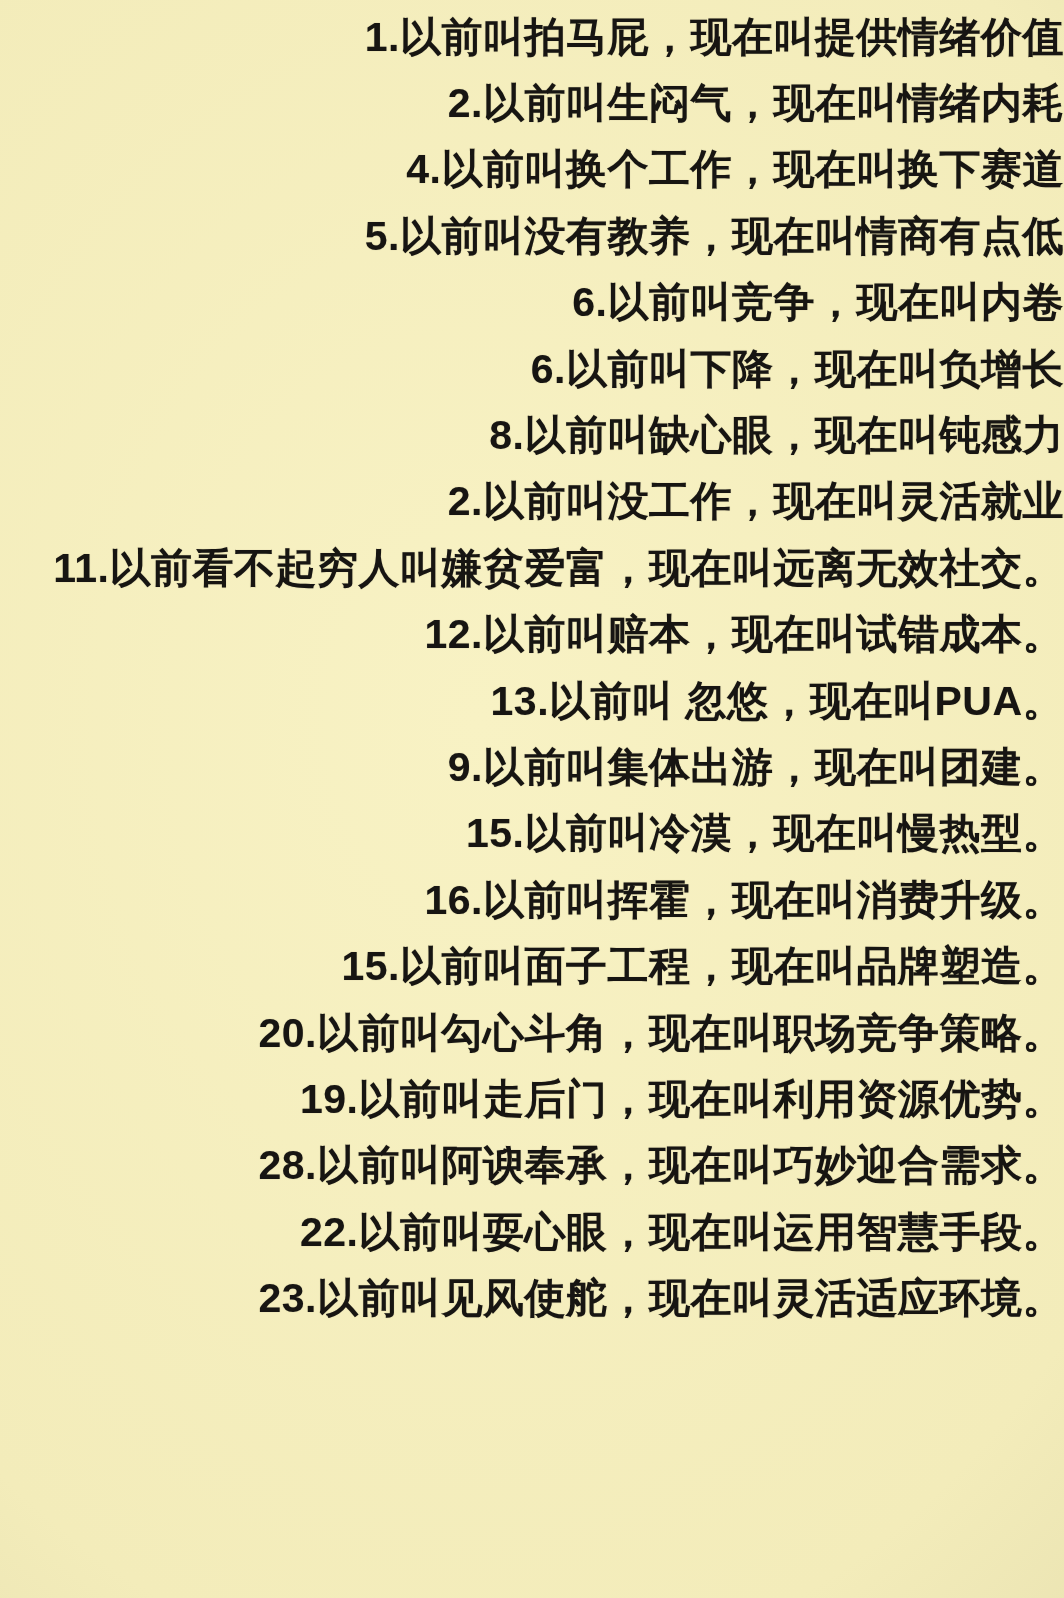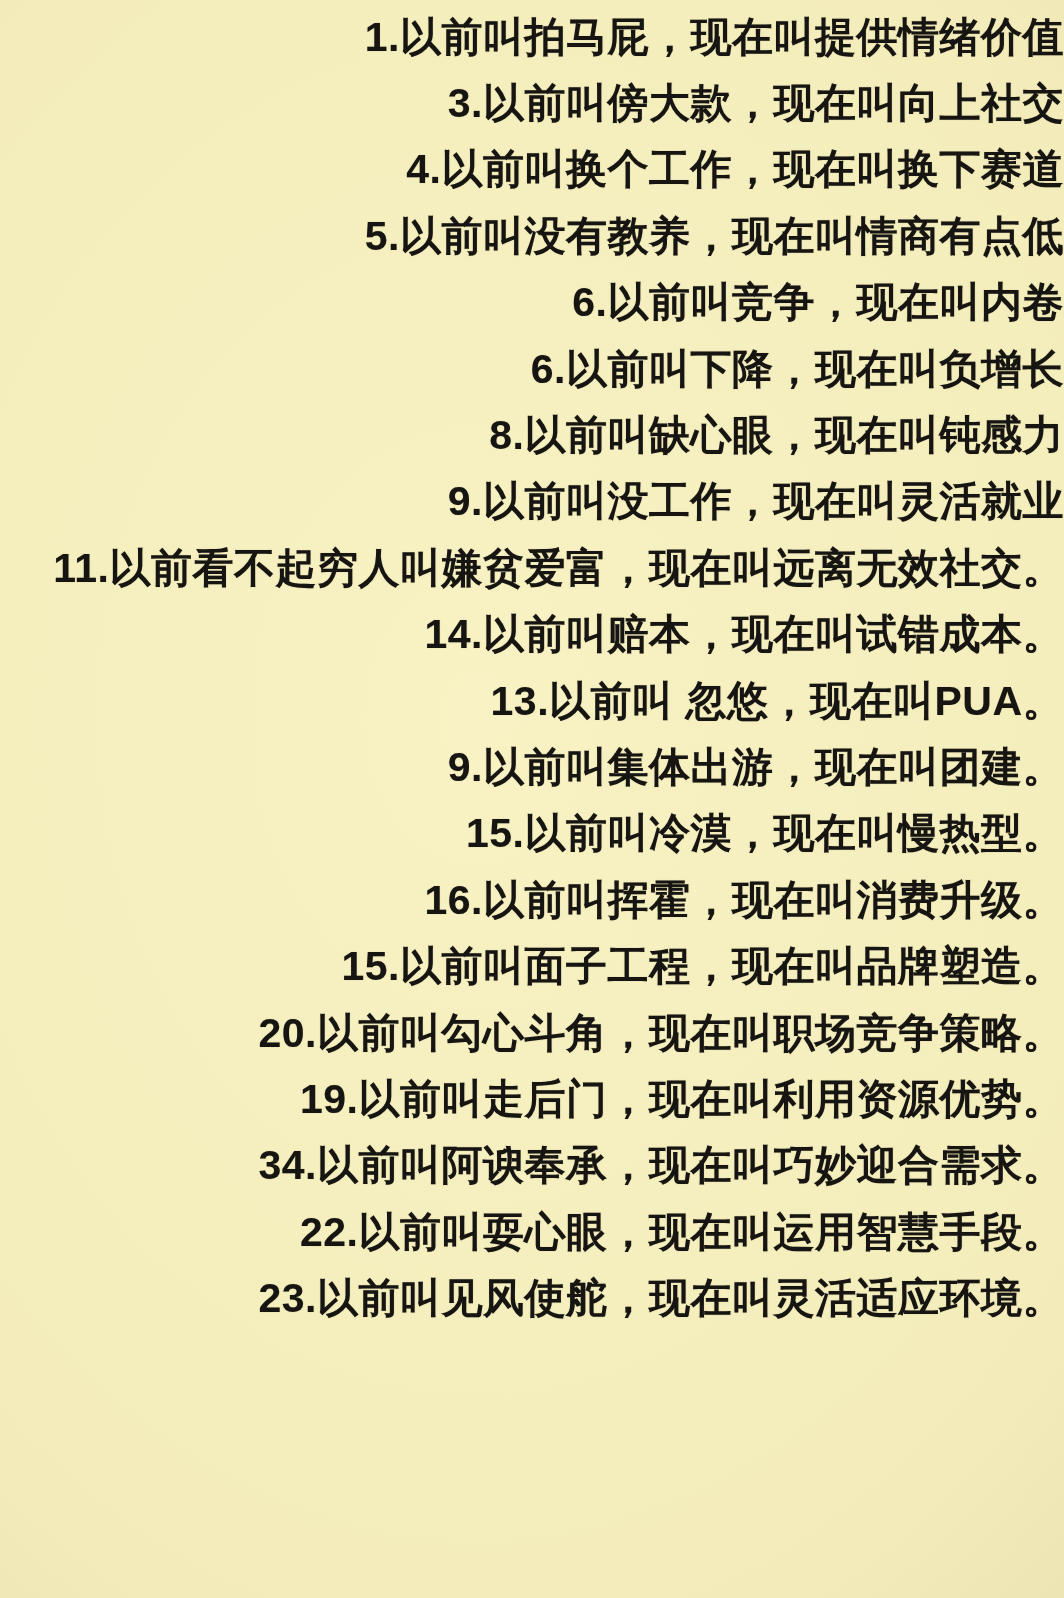--- a/index.html
+++ b/index.html
@@ -37,32 +37,32 @@
     letter-spacing: 0.5px;
     color: #171512;
     text-shadow: 0 0 1px rgba(60,55,40,0.35);
   }
 </style>
 </head>
 <body>
 
 <div class="page">
   <div class="line">1.以前叫拍马屁，现在叫提供情绪价值</div>
-  <div class="line">3.以前叫傍大款，现在叫向上社交</div>
+  <div class="line">2.以前叫生闷气，现在叫情绪内耗</div>
   <div class="line">4.以前叫换个工作，现在叫换下赛道</div>
   <div class="line">5.以前叫没有教养，现在叫情商有点低</div>
   <div class="line">6.以前叫竞争，现在叫内卷</div>
   <div class="line">6.以前叫下降，现在叫负增长</div>
   <div class="line">8.以前叫缺心眼，现在叫钝感力</div>
-  <div class="line">9.以前叫没工作，现在叫灵活就业</div>
+  <div class="line">2.以前叫没工作，现在叫灵活就业</div>
   <div class="line">11.以前看不起穷人叫嫌贫爱富，现在叫远离无效社交。</div>
-  <div class="line">14.以前叫赔本，现在叫试错成本。</div>
+  <div class="line">12.以前叫赔本，现在叫试错成本。</div>
   <div class="line">13.以前叫 忽悠，现在叫PUA。</div>
   <div class="line">9.以前叫集体出游，现在叫团建。</div>
   <div class="line">15.以前叫冷漠，现在叫慢热型。</div>
   <div class="line">16.以前叫挥霍，现在叫消费升级。</div>
   <div class="line">15.以前叫面子工程，现在叫品牌塑造。</div>
   <div class="line">20.以前叫勾心斗角，现在叫职场竞争策略。</div>
   <div class="line">19.以前叫走后门，现在叫利用资源优势。</div>
-  <div class="line">34.以前叫阿谀奉承，现在叫巧妙迎合需求。</div>
+  <div class="line">28.以前叫阿谀奉承，现在叫巧妙迎合需求。</div>
   <div class="line">22.以前叫耍心眼，现在叫运用智慧手段。</div>
   <div class="line">23.以前叫见风使舵，现在叫灵活适应环境。</div>
 </div>
 
 </body></html>

